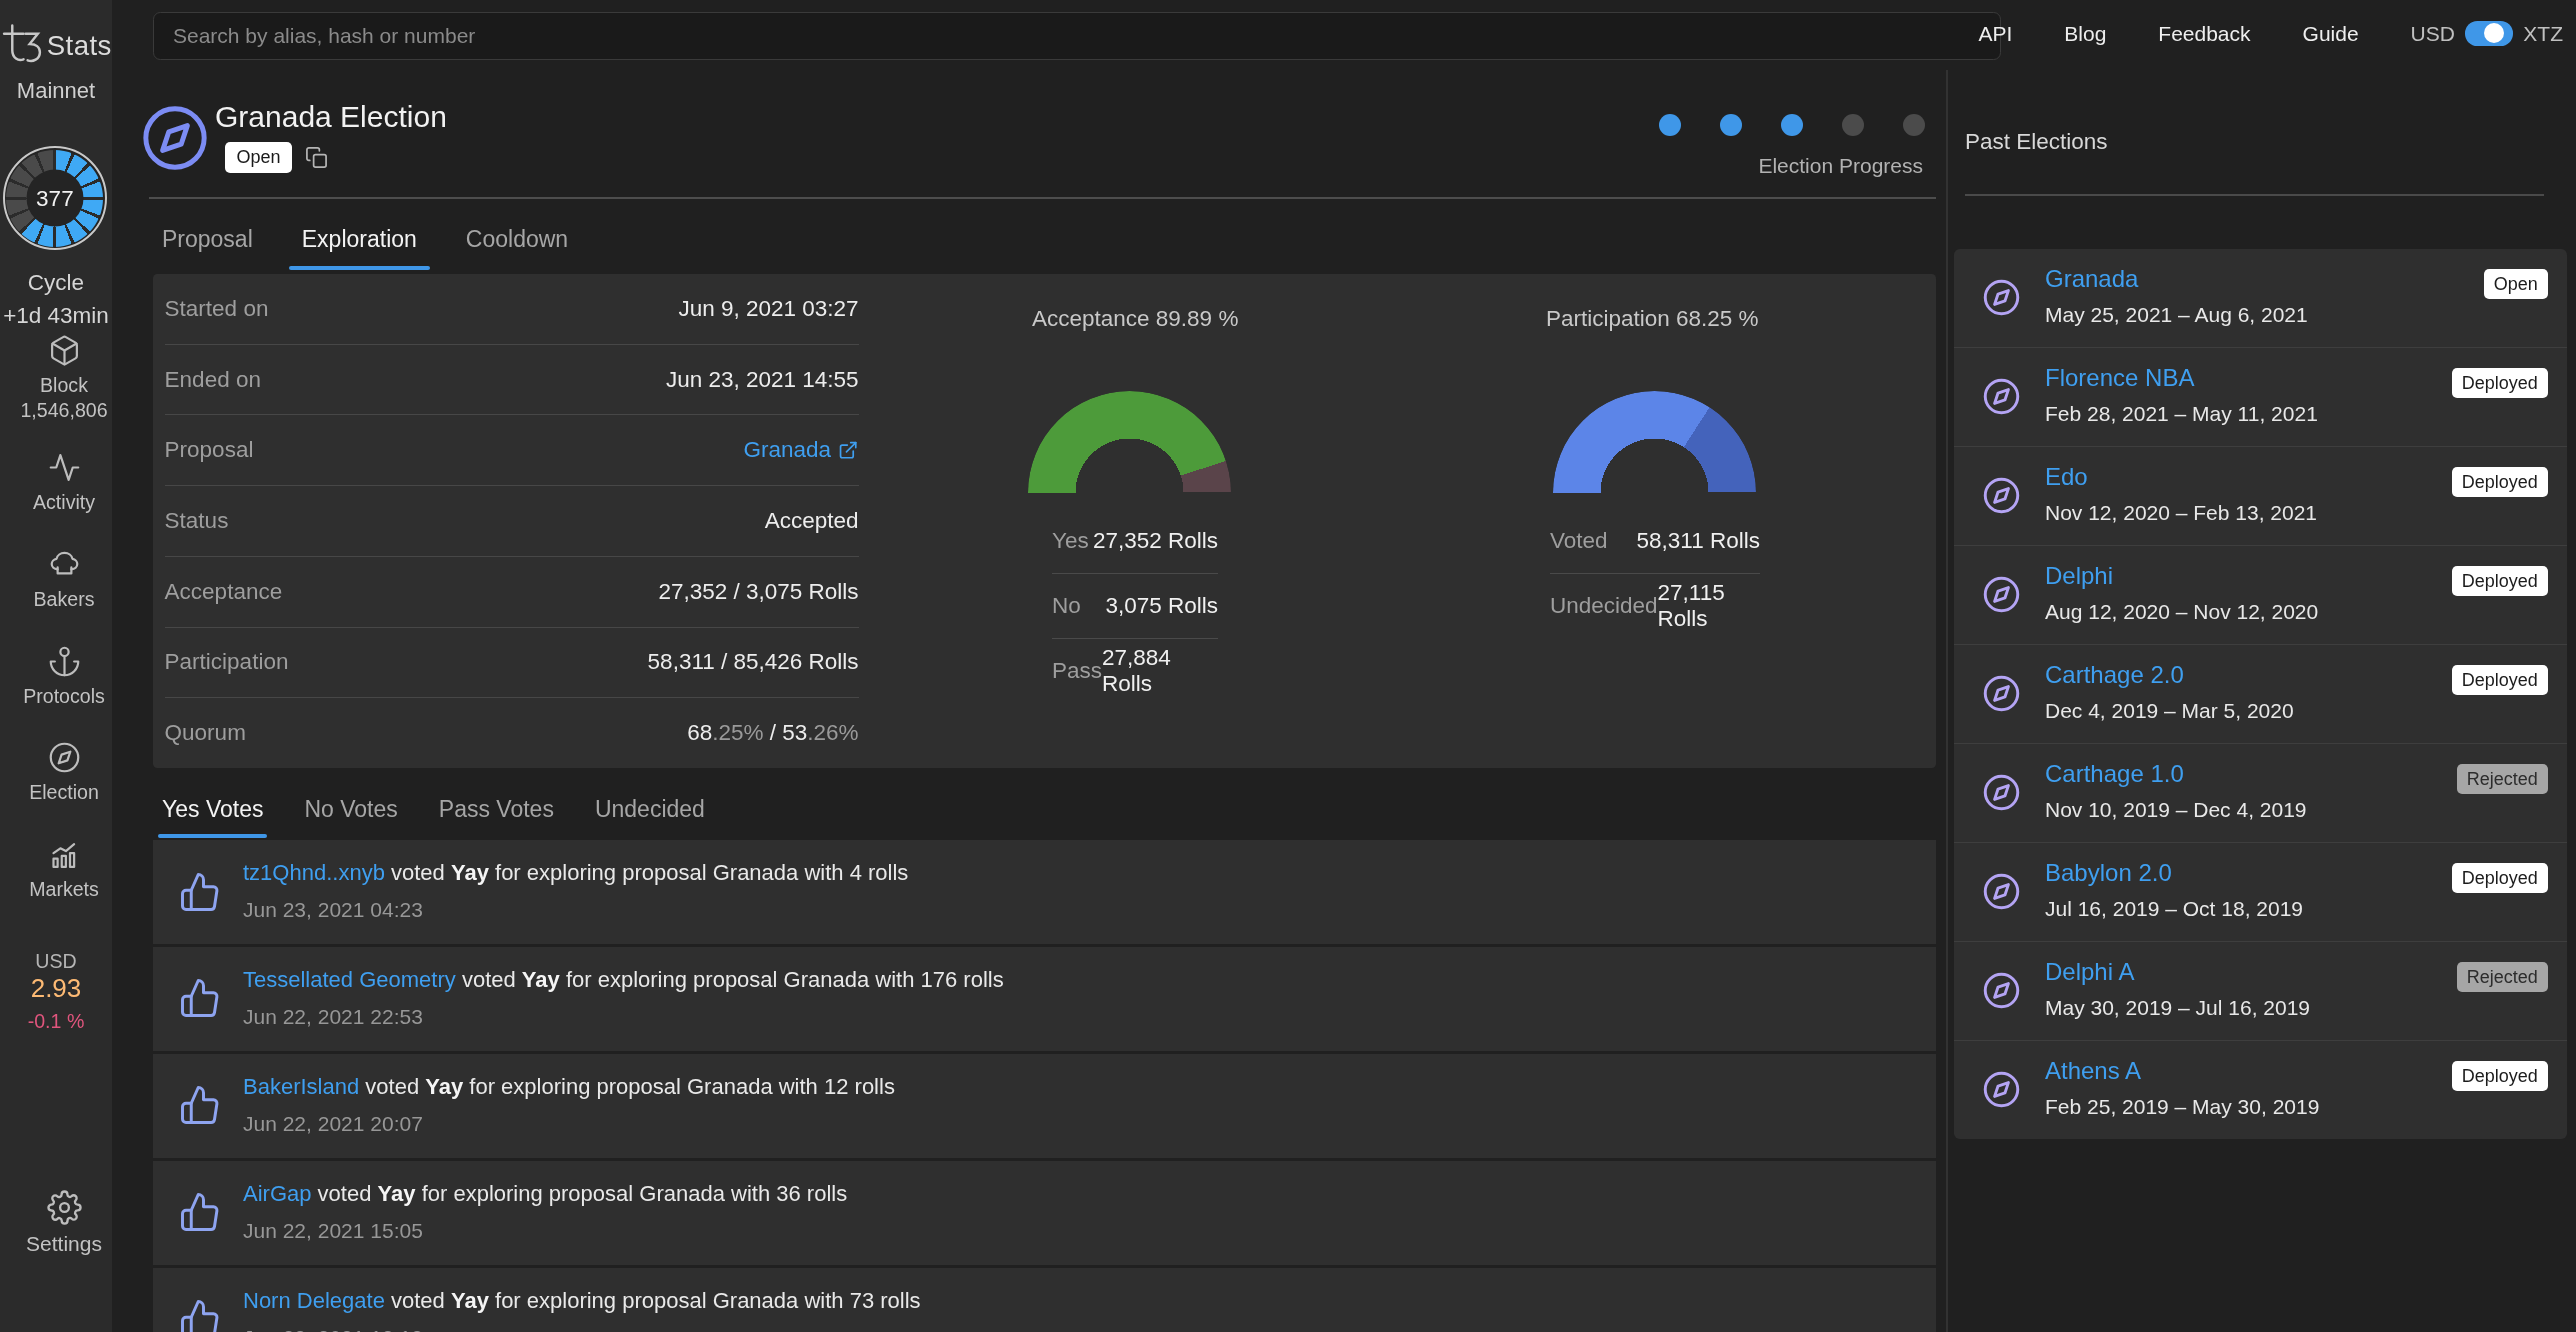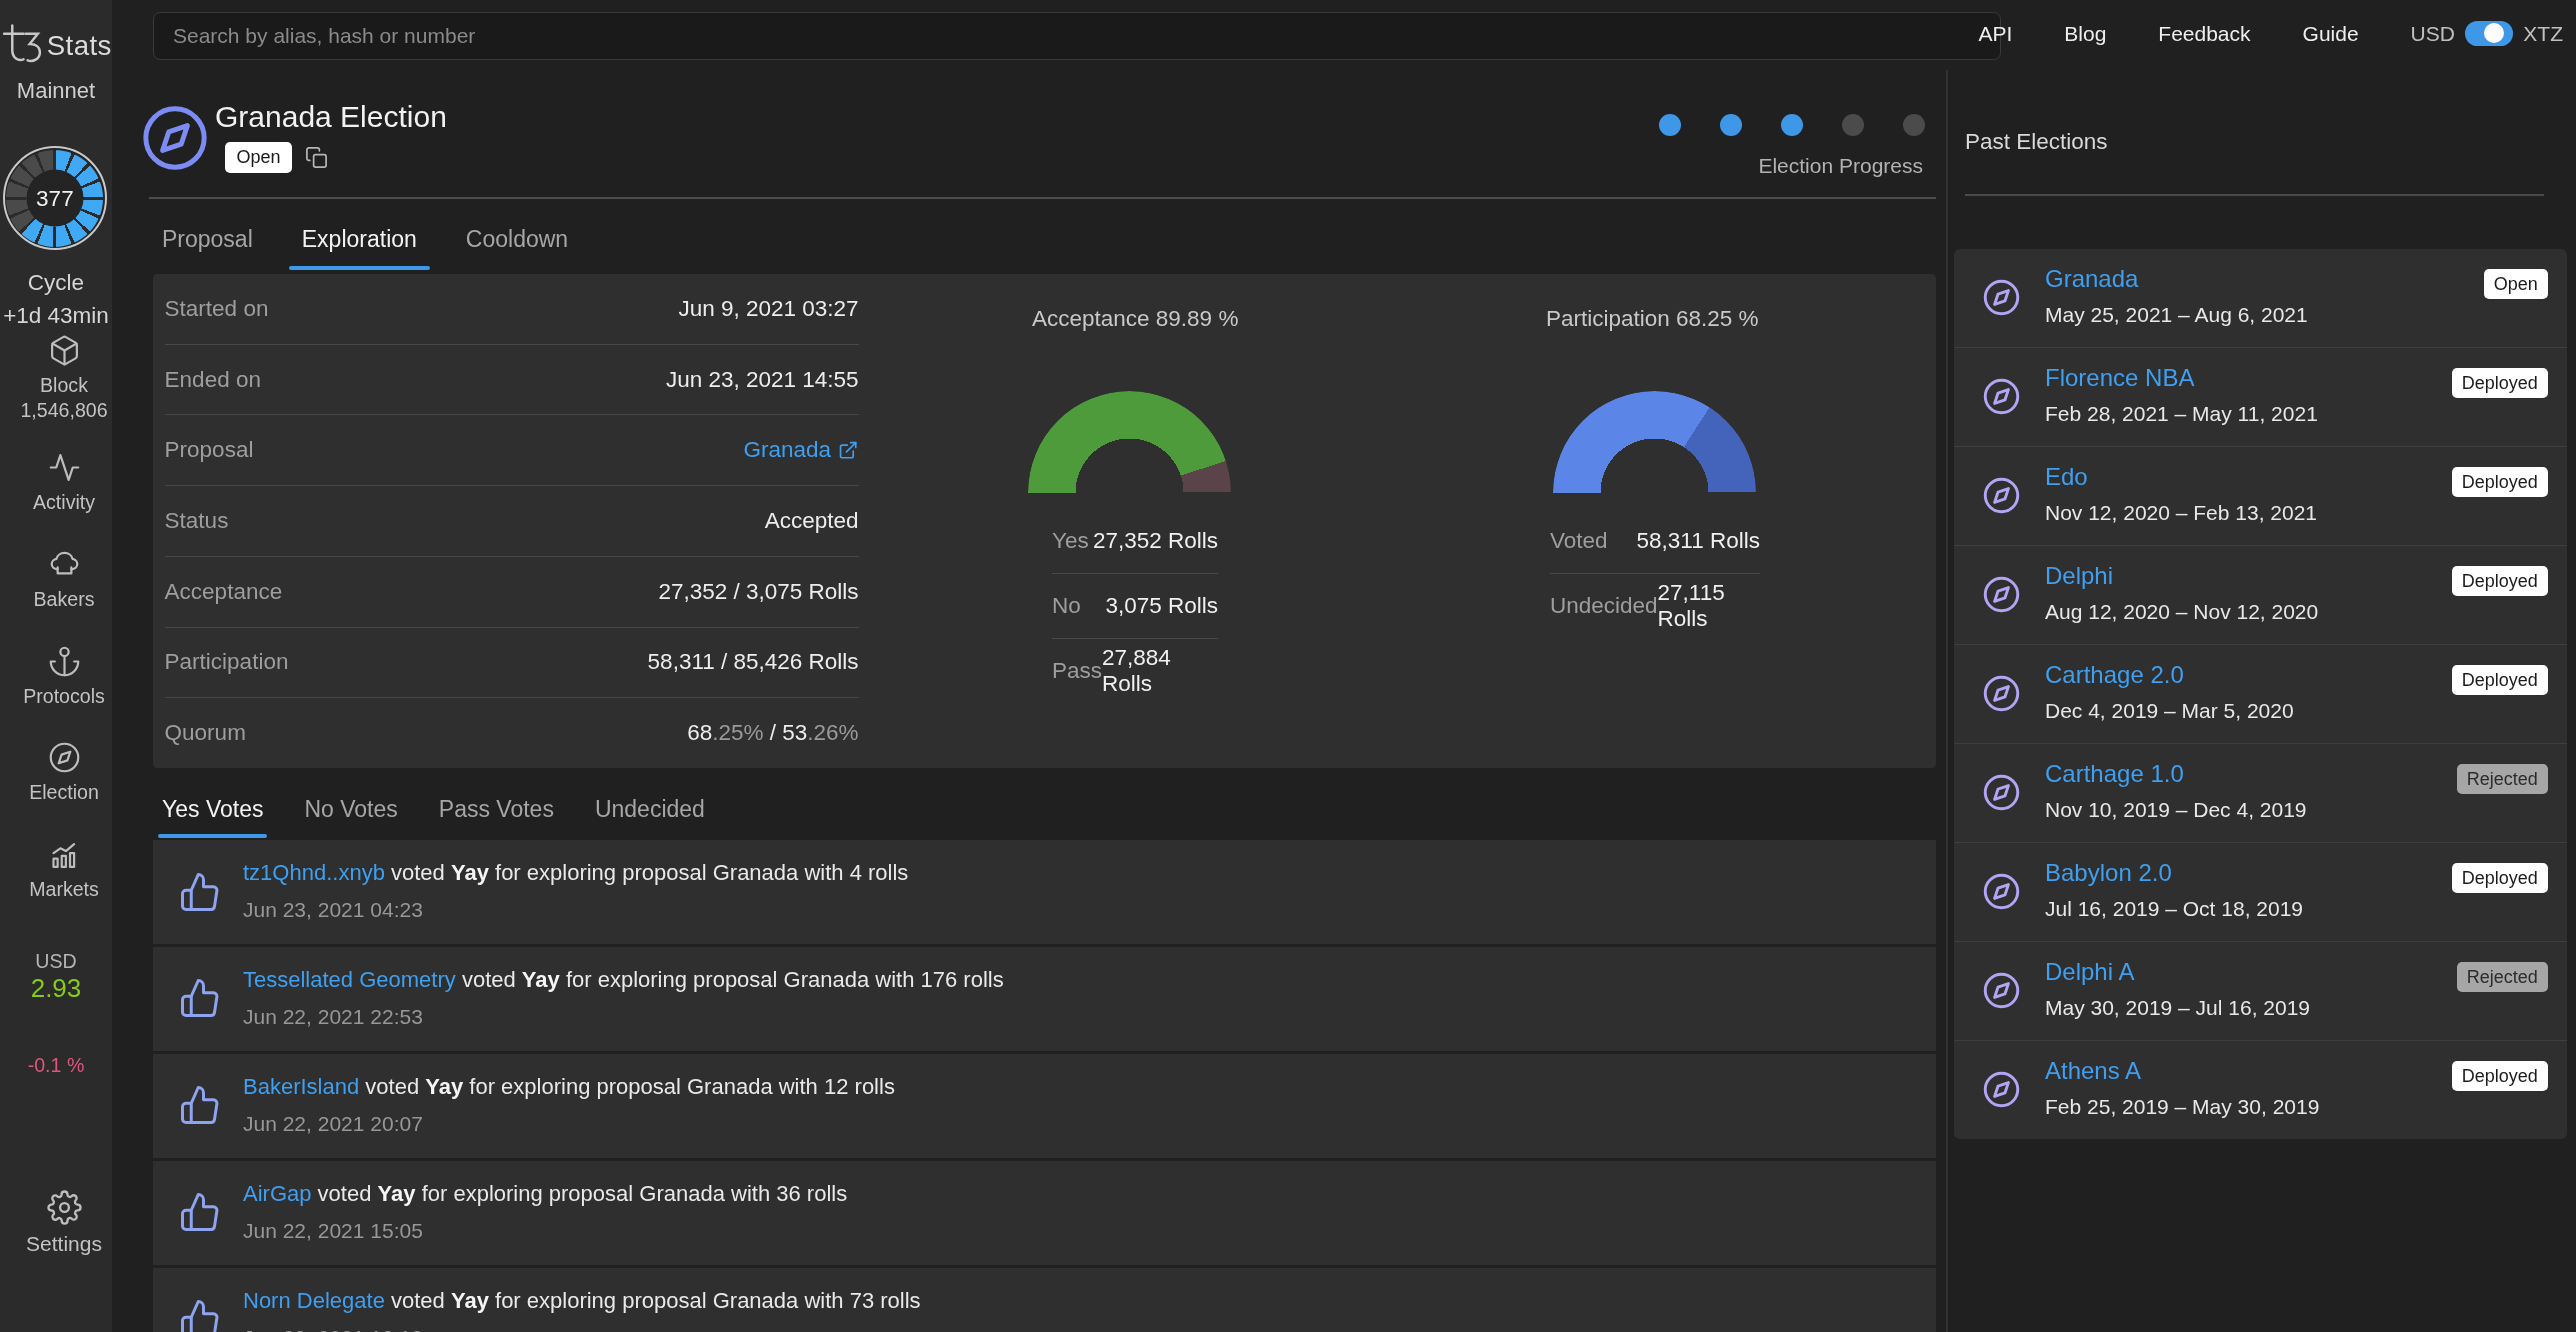--- a/index.html
+++ b/index.html
@@ -18,21 +18,21 @@
         border:2.9px solid #c9c9c9;background:#242424;}
   .ring-fill{position:absolute;inset:1.5px;border-radius:50%;}
   .ring-hole{position:absolute;left:50%;top:50%;transform:translate(-50%,-50%);
              width:57px;height:57px;border-radius:50%;background:#242424;
              display:flex;align-items:center;justify-content:center;}
   .ring-num{font-size:22.5px;color:#f2f2f2;}
   .cycle-label,.cycle-eta{font-size:22.5px;color:#d6d6d6;}
   .snav-icon{display:block;margin:0 auto;}
   .snav-label{font-size:19.6px;color:#c3c3c3;margin-top:7.3px;}
   .price-cur{font-size:19.6px;color:#b5b5b5;}
-  .price-val{font-size:26px;color:#84cc16;}
+  .price-val{font-size:26px;color:#fdba74;}
   .price-chg{font-size:19.6px;}
   .snav{cursor:pointer;margin-left:8px;}
 
   
   #search{position:absolute;left:153px;top:11.6px;width:1848px;height:48px;box-sizing:border-box;
           background:#1a1a1a;border:1.5px solid #3a3a3a;border-radius:7.3px;color:#e8e8e8;
           font-size:21px;padding:0 19px;font-family:"Liberation Sans",sans-serif;outline:none;}
   #search::placeholder{color:#8a8a8a;}
   #topnav{position:absolute;right:13px;top:0;height:67px;display:flex;align-items:center;gap:52px;}
   .topnav-link{font-size:21px;color:#eeeeee;cursor:pointer;}
@@ -174,21 +174,21 @@
       <path d="M4 21h3v-6H4z"></path>
         <path d="M10 21h3v-8h-3z"></path>
         <path d="M16 21h3v-10h-3z"></path>
       <polyline points="4 11 9 7.5 13 9.5 19 4.5"></polyline>
     </svg>
     <div class="snav-label">Markets</div>
   </div>
 
   <div class="cent price-cur" style="top:950px;">USD</div>
   <div class="cent price-val" style="top:973px;">2.93</div>
-  <div class="cent price-chg" style="top:1010px;color:#e0557d;margin-top:44px;">-0.1 %</div>
+  <div class="cent price-chg" style="top:1010px;color:#e0557d;">-0.1 %</div>
 
   <div class="cent snav" style="top:1190px;">
     <svg class="snav-icon" width="35" height="35" viewBox="0 0 24 24" fill="none" stroke="#bdbdbd" stroke-width="1.6" stroke-linecap="round" stroke-linejoin="round">
       <circle cx="12" cy="12" r="3"></circle>
       <path d="M19.4 15a1.65 1.65 0 0 0 .33 1.82l.06.06a2 2 0 0 1 0 2.83 2 2 0 0 1-2.83 0l-.06-.06a1.65 1.65 0 0 0-1.82-.33 1.65 1.65 0 0 0-1 1.51V21a2 2 0 0 1-2 2 2 2 0 0 1-2-2v-.09A1.65 1.65 0 0 0 9 19.4a1.65 1.65 0 0 0-1.82.33l-.06.06a2 2 0 0 1-2.83 0 2 2 0 0 1 0-2.83l.06-.06a1.65 1.65 0 0 0 .33-1.82 1.65 1.65 0 0 0-1.51-1H3a2 2 0 0 1-2-2 2 2 0 0 1 2-2h.09A1.65 1.65 0 0 0 4.6 9a1.65 1.65 0 0 0-.33-1.82l-.06-.06a2 2 0 0 1 0-2.83 2 2 0 0 1 2.83 0l.06.06a1.65 1.65 0 0 0 1.82.33H9a1.65 1.65 0 0 0 1-1.51V3a2 2 0 0 1 2-2 2 2 0 0 1 2 2v.09a1.65 1.65 0 0 0 1 1.51 1.65 1.65 0 0 0 1.82-.33l.06-.06a2 2 0 0 1 2.83 0 2 2 0 0 1 0 2.83l-.06.06a1.65 1.65 0 0 0-.33 1.82V9a1.65 1.65 0 0 0 1.51 1H21a2 2 0 0 1 2 2 2 2 0 0 1-2 2h-.09a1.65 1.65 0 0 0-1.51 1z"></path>
     </svg>
     <div class="snav-label" style="font-size:21px;">Settings</div>
   </div>
 </aside>
 

